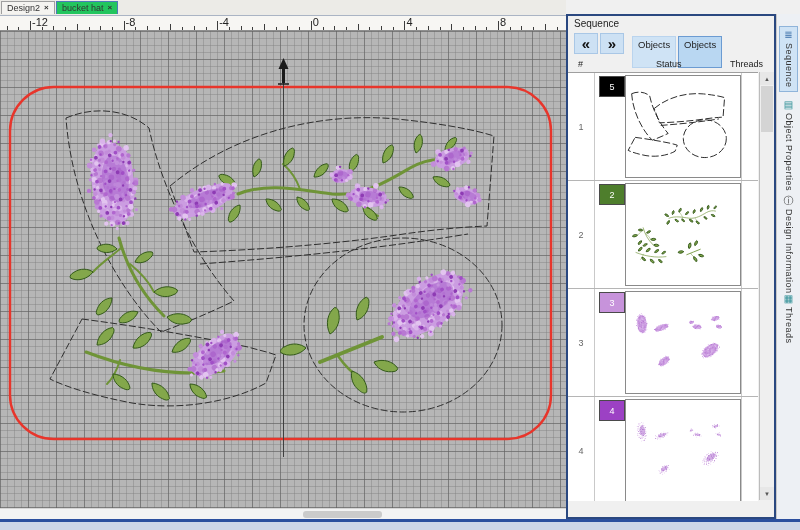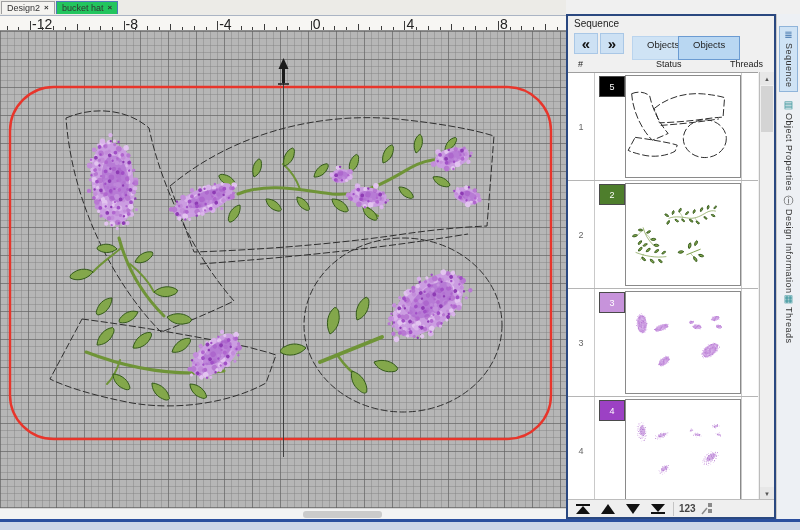--- a/index.html
+++ b/index.html
@@ -7,42 +7,42 @@
        font-family:"Liberation Sans",sans-serif;-webkit-font-smoothing:antialiased}
   
   #tabbar{position:absolute;left:0;top:0;width:566px;height:15px;background:#ecebe7;border-bottom:1px solid #aab4c4}
   .doc-tab{position:absolute;top:1px;height:12px;display:flex;align-items:center;gap:4px;padding:0 5px;
            font-size:9px;color:#333;background:#f4f3f0;border:1px solid #9f9f9f;border-bottom:none;cursor:default}
   .doc-tab.active{background:#22c55e;border-color:#4c7ab8}
   .close-x{font-size:8px;font-weight:bold;color:#333;line-height:1}
   
   #ruler{position:absolute;left:0;top:16px;width:566px;height:14px;background:#f7f6f3;border-bottom:1px solid #8f8f8f}
   .tick{position:absolute;bottom:0;width:1px;background:#3c3c3c}
-  .rlabel{position:absolute;top:0;font-size:14px;color:#222}
+  .rlabel{position:absolute;top:0;font-size:11px;color:#222}
   
   #canvas{position:absolute;left:0;top:31px;width:566px;height:477px;background-color:#b6b6b6;
     background-image:
       linear-gradient(to right, rgba(95,95,95,.55) 1px, transparent 1px),
       linear-gradient(to bottom, rgba(95,95,95,.55) 1px, transparent 1px),
       linear-gradient(to right, rgba(130,130,130,.45) 1px, transparent 1px),
       linear-gradient(to bottom, rgba(130,130,130,.45) 1px, transparent 1px);
     background-size:28px 28px,28px 28px,7px 7px,7px 7px;}
   #canvas-art{position:absolute;left:0;top:0}
   
   #hscroll{position:absolute;left:0;top:508px;width:566px;height:11px;background:#f3f3f3;border-top:1px solid #d5d5d5}
   #hscroll .h-thumb{position:absolute;left:303px;top:2px;width:79px;height:7px;background:#cbcbcb;border-radius:3px}
   #statusbar{position:absolute;left:0;top:519px;width:800px;height:11px;background:#cdd6e8;border-top:3px solid #2b4f9e;box-sizing:border-box}
   
   #seq-panel{position:absolute;left:566px;top:14px;width:210px;height:505px;background:#f0f0f0;
              border:2px solid #2a4880;box-sizing:border-box}
   .panel-title{height:15px;line-height:15px;font-size:10px;color:#222;padding-left:6px}
   .panel-toolbar{position:absolute;left:0;top:15px;width:100%;height:27px}
   .nav-btn{position:absolute;top:2px;width:24px;height:21px;background:#cde1f4;border:1px solid #a9c7e6;
            font-size:15px;font-weight:bold;color:#111;text-align:center;line-height:19px;cursor:pointer;box-sizing:border-box}
-  .view-btn{position:absolute;top:5px;height:24px;line-height:15px;font-size:9.5px;color:#222;padding:0 14px;
+  .view-btn{position:absolute;top:5px;height:32px;line-height:15px;font-size:9.5px;color:#222;padding:0 5px;
             background:#cfe3f5;border:1px solid #bad4ee;cursor:pointer;box-sizing:border-box}
   .view-btn.selected{background:#b9d7f2;border-color:#6b9bd2}
   .panel-header{position:absolute;left:0;top:43px;width:100%;height:13px;font-size:9px;color:#222}
   .panel-header span{position:absolute;top:0}
   .list{position:absolute;left:0;top:56px;width:190px;height:428px;background:#fff;border-top:1px solid #9f9f9f;overflow:hidden}
   .row{position:absolute;left:0;width:190px;height:108px;border-bottom:1px solid #b5b5b5;background:#fff;box-sizing:border-box}
   .num-cell{position:absolute;left:0;top:0;width:26px;height:100%;border-right:1px solid #c9c9c9;
             display:flex;align-items:center;justify-content:center;font-size:9px;color:#666}
   .swatch{position:absolute;left:31px;top:3px;width:24px;height:19px;border:1px solid #4a4a4a;color:#fff;
           font-size:9px;display:flex;align-items:center;justify-content:center}
@@ -954,43 +954,20 @@
           </svg>
       </div>
       <div class="status-cell"></div>
     </div>
   </div>
   <div class="vscroll">
     <div class="vs-arrow" style="top:0">▲</div>
     <div class="vs-thumb"></div>
     <div class="vs-arrow" style="bottom:0">▼</div>
   </div>
-  <div class="panel-footer">
-    <div class="seq-move-btn">
-        <div class="tbar"></div>
-        <div class="tri-up" style="border-bottom-width:8px"></div>
-      </div>
-    <div class="seq-move-btn">
-        <div class="tri-up"></div>
-      </div>
-    <div class="seq-move-btn">
-        <div class="tri-down"></div>
-      </div>
-    <div class="seq-move-btn">
-        <div class="tri-down" style="border-top-width:8px"></div>
-        <div class="tbar"></div>
-      </div>
-    <div class="footer-sep"></div>
-    <span class="label-123">123</span>
-    <svg width="13" height="13">
-      <rect x="7" y="1" width="4" height="4" fill="#8a8a8a"></rect>
-        <rect x="7" y="7" width="4" height="4" fill="#8a8a8a"></rect>
-      <line x1="1" y1="12" x2="6" y2="6" stroke="#8a8a8a" stroke-width="1.5"></line>
-    </svg>
-  </div>
 </div>
 
 <div id="side-strip">
   <div class="side-tab active" style="top:12px">
     <span class="side-icon icon-blue">≣</span>
     <span class="side-label">Sequence</span>
   </div>
   <div class="side-tab" style="top:82px">
     <span class="side-icon icon-teal">▤</span>
     <span class="side-label">Object Properties</span>

